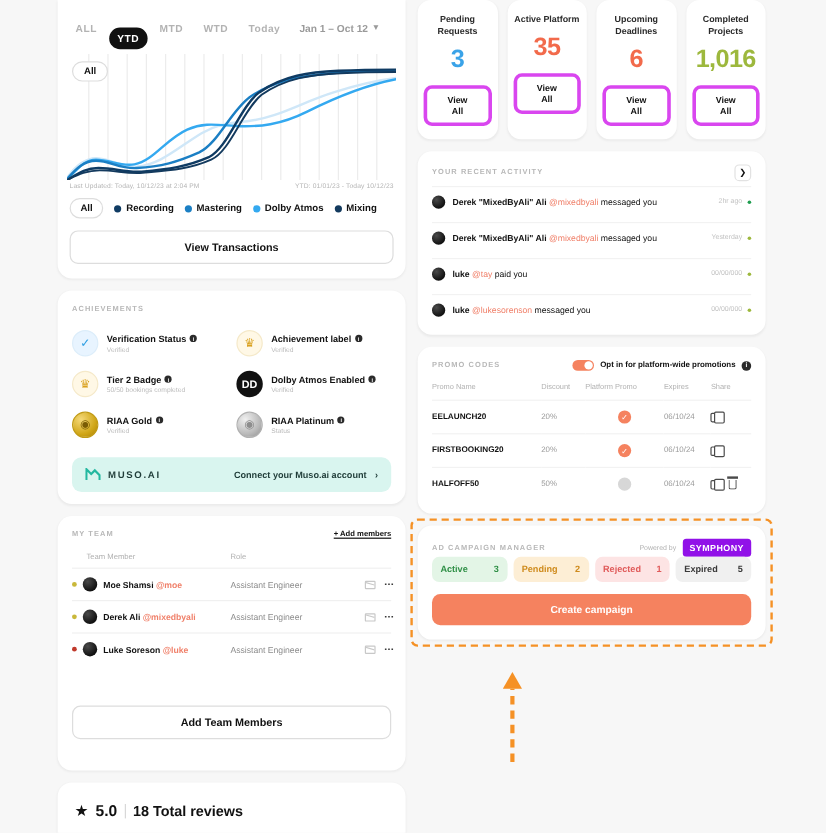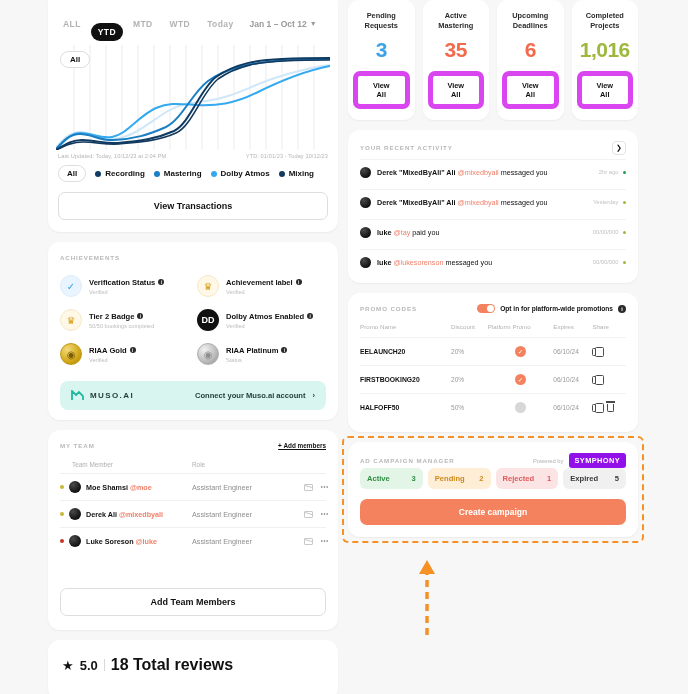--- a/index.html
+++ b/index.html
@@ -107,29 +107,29 @@
     border-top: 1px solid #c8c8c8; transform: skewY(16deg); transform-origin: left top; }
   .dots3 { font-size: 8px; color: #3a3a3a; line-height: .6; letter-spacing: 0; cursor: pointer;
     writing-mode: vertical-rl; font-weight: bold; }
 
   
   .rev-card { padding: 16px 14px 26px 14px; }
   .rev-line { display: flex; align-items: center; gap: 6px; }
   .rev-star { font-size: 13px; color: #111; }
   .rev-score { font-size: 13px; font-weight: bold; color: #111; }
   .rev-div { width: 1px; height: 12px; background: #d8d8d8; }
-  .rev-total { font-size: 16px; font-weight: bold; color: #111; }
+  .rev-total { font-size: 12px; font-weight: bold; color: #111; }
 
   
   .stats { display: flex; gap: 8px; margin-bottom: 10px; }
   .stat { flex: 1; background: #fff; border-radius: 11px; padding: 11px 5px 11px 5px;
     text-align: center; box-shadow: 0 1px 2px rgba(0,0,0,.05); }
   .stat-l { font-size: 7.4px; font-weight: bold; color: #2b2b2b; line-height: 1.35; }
   .stat-v { font-size: 21px; font-weight: bold; margin: 7px 0 9px 0; letter-spacing: -.5px; }
-  .stat-b { border: 5px solid #d946ef; background: #fff; border-radius: 7px;
+  .stat-b { border: 3px solid #d946ef; background: #fff; border-radius: 7px;
     font-family: inherit; font-size: 7.4px; font-weight: bold; color: #111;
     padding: 5px 13px; cursor: pointer; }
 
   
   .act-card { padding: 11px 12px 8px 12px; }
   .act-hd { display: flex; justify-content: space-between; align-items: center; }
   .act-next { width: 14px; height: 14px; border-radius: 4px; border: 1px solid #e2e2e2;
     background: #fff; display: flex; align-items: center; justify-content: center;
     font-size: 7px; color: #111; cursor: pointer; }
   .act-row { display: flex; align-items: center; gap: 6px; border-top: 1px solid #f2f2f2;
@@ -408,21 +408,21 @@
             <span class="t-nm"><span>Luke Soreson</span>
               <span class="t-hd-handle">@luke</span></span>
           </div>
           <div class="t-role">Assistant Engineer</div>
           <div class="t-acts">
             <span class="mail-ic"></span>
             <span class="dots3">⋮</span>
           </div>
         </div>
 
-        <button class="wide-btn" style="margin:34px 0 4px 0;width:100%;">Add Team Members</button>
+        <button class="wide-btn" style="margin:34px 0 16px 0;width:100%;">Add Team Members</button>
       </div>
 
       <div class="card rev-card">
         <div class="rev-line">
           <span class="rev-star">★</span>
           <span class="rev-score">5.0</span>
           <span class="rev-div"></span>
           <span class="rev-total">18 Total reviews</span>
         </div>
       </div>
@@ -430,21 +430,21 @@
 
     <div class="col">
 
       <div class="stats">
         <div class="stat">
           <div class="stat-l">Pending Requests</div>
           <div class="stat-v" style="color:#3aa3e8">3</div>
           <button class="stat-b">View All</button>
         </div>
         <div class="stat">
-          <div class="stat-l">Active Mastering</div>
+          <div class="stat-l">Active Platform</div>
           <div class="stat-v" style="color:#f26a4b">35</div>
           <button class="stat-b">View All</button>
         </div>
         <div class="stat">
           <div class="stat-l">Upcoming Deadlines</div>
           <div class="stat-v" style="color:#f26a4b">6</div>
           <button class="stat-b">View All</button>
         </div>
         <div class="stat">
           <div class="stat-l">Completed Projects</div>

